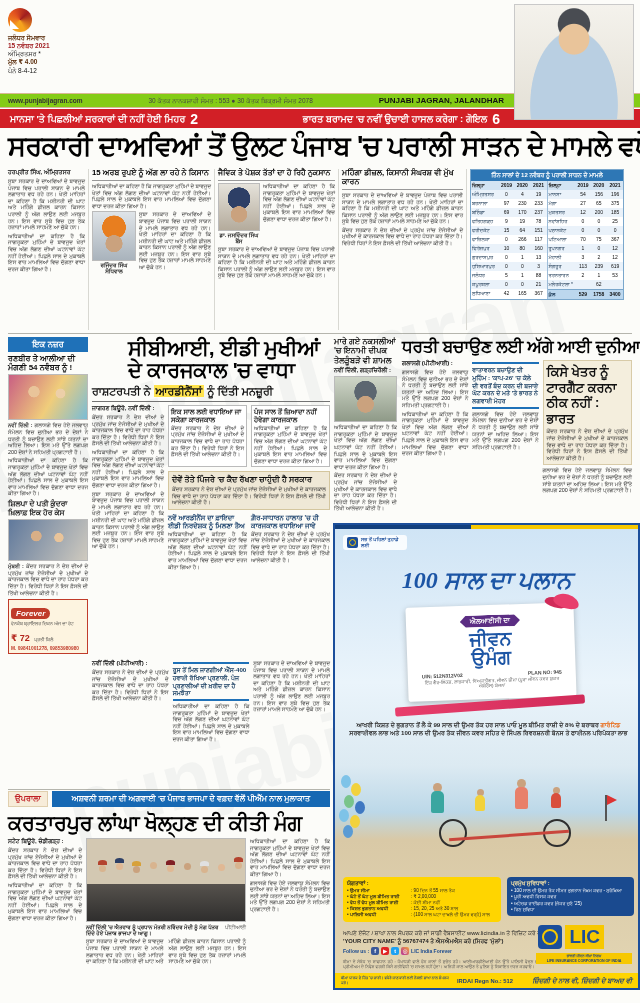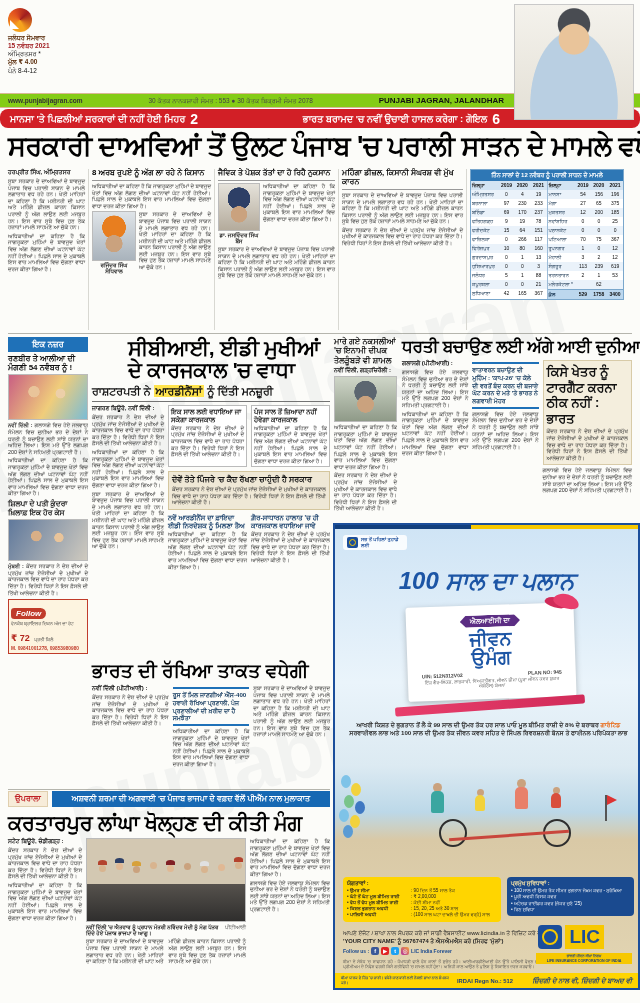--- a/index.html
+++ b/index.html
@@ -21,21 +21,21 @@
       radial-gradient(circle at 50% 30%,#e9c49a 0 15%,transparent 16%),
       radial-gradient(circle at 50% 17%,#494c52 0 14%,transparent 15%),
       radial-gradient(ellipse at 50% 88%,#b9cfe2 0 52%,transparent 53%),
       linear-gradient(180deg,#f4f2ec,#e4e0d6);}
   .infobar{left:0;top:93px;width:640px;height:15px;background:#84cc16;border-top:1px solid #d9b894;border-bottom:1px solid #d9b894;
            display:flex;align-items:center;box-sizing:border-box;padding:0 136px 0 8px;gap:8px;font-size:6.5px;}
   .infobar .web{font-weight:bold;color:#333;}
   .infobar .cal{flex:1;text-align:center;color:#444;}
   .infobar .ed{font-weight:bold;font-size:8px;color:#111;}
   .redstrip{left:0;top:109px;width:640px;height:19px;background:#d21f26;display:flex;align-items:center;color:#fff;
-            box-sizing:border-box;padding:0 140px 0 10px;border-radius:8px;}
+            box-sizing:border-box;padding:0 140px 0 10px;}
   .teaser{display:flex;align-items:center;gap:5px;font-size:9.5px;font-weight:bold;white-space:nowrap;}
   .teaser .pg{font-size:14px;font-weight:900;}
   .t1{flex:1;}
   
   .lead-hl{left:8px;top:131px;width:624px;font-size:27px;font-weight:900;letter-spacing:-.5px;white-space:nowrap;text-align:center;color:#000;}
   .lead-band{left:8px;top:169px;width:624px;height:161px;display:flex;gap:0;}
   .lcol{box-sizing:border-box;padding:0 3px;border-left:1px solid #d8d8d2;}
   .lcol:first-child{border-left:none;padding-left:0;}
   .bt{font-size:5.4px;line-height:1.22;text-align:justify;color:#2a2a2a;}
   .byl{font-size:6px;font-weight:bold;color:#111;margin-bottom:2px;}
@@ -117,21 +117,21 @@
   .k2col{columns:2;column-gap:5px;}
   
   .lic{left:333px;top:523px;width:307px;height:467px;box-sizing:border-box;border:2px solid #1b4e9b;background:
        linear-gradient(180deg,#cfe4f5 0,#eaf4fb 34%,#dceaf2 52%,#bcd8e8 62%,#d9c9a6 68%,#e3d6b4 100%);overflow:hidden;}
   .lic::before{content:"";position:absolute;left:0;top:0;width:45%;height:4px;background:#123f7d;}
   .lic::after{content:"";position:absolute;right:0;top:0;width:55%;height:4px;background:#f7c800;}
   .lic-logo{position:absolute;left:8px;top:10px;display:flex;gap:3px;align-items:center;background:rgba(255,255,255,.85);padding:2px 4px;border-radius:3px;}
   .lic-logo .sq{width:11px;height:11px;background:#1b4e9b;border-radius:2px;position:relative;}
   .lic-logo .sq::after{content:"";position:absolute;inset:2px;border:1.5px solid #f7c800;border-radius:50%;}
   .lic-logo .tx{font-size:5px;font-weight:bold;color:#1b4e9b;line-height:1.1;width:42px;}
-  .lic-hl{position:absolute;left:0;top:42px;width:100%;text-align:center;font-family:Liberation Sans, sans-serif;
+  .lic-hl{position:absolute;left:0;top:42px;width:100%;text-align:center;font-family:Liberation Serif, serif;
           font-style:italic;font-weight:bold;font-size:24px;color:#1c55a5;}
   .card{position:absolute;left:72px;top:80px;width:168px;height:94px;background:#fff;border-radius:3px;
         box-shadow:0 2px 6px rgba(0,0,0,.25);transform:rotate(-2deg);text-align:center;padding-top:4px;box-sizing:border-box;}
   .ribbon{display:inline-block;background:#5b2d83;color:#fff;font-size:7px;font-weight:bold;padding:2px 10px;
           clip-path:polygon(6px 0,calc(100% - 6px) 0,100% 50%,calc(100% - 6px) 100%,6px 100%,0 50%);}
   .prod{font-size:19px;font-weight:900;color:#1c55a5;line-height:1.02;margin-top:2px;}
   .uin{display:flex;justify-content:space-between;padding:0 14px;font-size:5px;font-weight:bold;color:#444;margin-top:3px;}
   .cnote{font-size:4.6px;color:#555;padding:0 12px;line-height:1.2;margin-top:1px;}
   .bow{position:absolute;right:-6px;top:-8px;width:26px;height:14px;background:#e83e6c;border-radius:50% 50% 50% 50%/60% 60% 40% 40%;transform:rotate(18deg);box-shadow:-10px 4px 0 -2px #d12b59;}
   .tail{position:absolute;left:60px;top:176px;width:190px;height:9px;background:linear-gradient(90deg,#e83e6c,#d12b59);transform:rotate(-4deg);border-radius:2px;}
@@ -207,21 +207,21 @@
 
   <div class="abs lead-hl z2">ਸਰਕਾਰੀ ਦਾਅਵਿਆਂ ਤੋਂ ਉਲਟ ਪੰਜਾਬ 'ਚ ਪਰਾਲੀ ਸਾੜਨ ਦੇ ਮਾਮਲੇ ਵਧੇ</div>
 
   <div class="abs lead-band z2">
     <div class="lcol" style="width:80px;">
       <div class="byl">ਹਰਪ੍ਰੀਤ ਸਿੰਘ, ਅੰਮ੍ਰਿਤਸਰ</div>
       <div class="bt">ਸੂਬਾ ਸਰਕਾਰ ਦੇ ਦਾਅਵਿਆਂ ਦੇ ਬਾਵਜੂਦ ਪੰਜਾਬ ਵਿਚ ਪਰਾਲੀ ਸਾੜਨ ਦੇ ਮਾਮਲੇ ਲਗਾਤਾਰ ਵਧ ਰਹੇ ਹਨ। ਖੇਤੀ ਮਾਹਿਰਾਂ ਦਾ ਕਹਿਣਾ ਹੈ ਕਿ ਮਸ਼ੀਨਰੀ ਦੀ ਘਾਟ ਅਤੇ ਮਹਿੰਗੇ ਡੀਜ਼ਲ ਕਾਰਨ ਕਿਸਾਨ ਪਰਾਲੀ ਨੂੰ ਅੱਗ ਲਾਉਣ ਲਈ ਮਜਬੂਰ ਹਨ। ਇਸ ਵਾਰ ਸੂਬੇ ਵਿਚ ਹੁਣ ਤੱਕ ਹਜ਼ਾਰਾਂ ਮਾਮਲੇ ਸਾਹਮਣੇ ਆ ਚੁੱਕੇ ਹਨ।</div>
       <div class="bt" style="margin-top:2px;">ਅਧਿਕਾਰੀਆਂ ਦਾ ਕਹਿਣਾ ਹੈ ਕਿ ਜਾਗਰੂਕਤਾ ਮੁਹਿੰਮਾਂ ਦੇ ਬਾਵਜੂਦ ਖੇਤਾਂ ਵਿਚ ਅੱਗ ਲੱਗਣ ਦੀਆਂ ਘਟਨਾਵਾਂ ਘੱਟ ਨਹੀਂ ਹੋਈਆਂ। ਪਿਛਲੇ ਸਾਲ ਦੇ ਮੁਕਾਬਲੇ ਇਸ ਵਾਰ ਮਾਮਲਿਆਂ ਵਿਚ ਦੁੱਗਣਾ ਵਾਧਾ ਦਰਜ ਕੀਤਾ ਗਿਆ ਹੈ।</div>
     </div>
     <div class="lcol" style="width:126px;">
-      <div class="sh">8 ਅਰਬ ਰੁਪਏ ਨੂੰ ਅੱਗ ਲਾ ਰਹੇ ਨੇ ਕਿਸਾਨ</div>
+      <div class="sh">15 ਅਰਬ ਰੁਪਏ ਨੂੰ ਅੱਗ ਲਾ ਰਹੇ ਨੇ ਕਿਸਾਨ</div>
       <div class="bt">ਅਧਿਕਾਰੀਆਂ ਦਾ ਕਹਿਣਾ ਹੈ ਕਿ ਜਾਗਰੂਕਤਾ ਮੁਹਿੰਮਾਂ ਦੇ ਬਾਵਜੂਦ ਖੇਤਾਂ ਵਿਚ ਅੱਗ ਲੱਗਣ ਦੀਆਂ ਘਟਨਾਵਾਂ ਘੱਟ ਨਹੀਂ ਹੋਈਆਂ। ਪਿਛਲੇ ਸਾਲ ਦੇ ਮੁਕਾਬਲੇ ਇਸ ਵਾਰ ਮਾਮਲਿਆਂ ਵਿਚ ਦੁੱਗਣਾ ਵਾਧਾ ਦਰਜ ਕੀਤਾ ਗਿਆ ਹੈ।</div>
       <div style="display:flex;gap:3px;margin-top:2px;">
         <div style="flex:none;width:44px;">
           <div class="ph ph-sikh1" style="height:48px;"></div>
           <div class="cap">ਰਜਿੰਦਰ ਸਿੰਘ ਸੰਧਿਵਾਲ</div>
         </div>
         <div class="bt">ਸੂਬਾ ਸਰਕਾਰ ਦੇ ਦਾਅਵਿਆਂ ਦੇ ਬਾਵਜੂਦ ਪੰਜਾਬ ਵਿਚ ਪਰਾਲੀ ਸਾੜਨ ਦੇ ਮਾਮਲੇ ਲਗਾਤਾਰ ਵਧ ਰਹੇ ਹਨ। ਖੇਤੀ ਮਾਹਿਰਾਂ ਦਾ ਕਹਿਣਾ ਹੈ ਕਿ ਮਸ਼ੀਨਰੀ ਦੀ ਘਾਟ ਅਤੇ ਮਹਿੰਗੇ ਡੀਜ਼ਲ ਕਾਰਨ ਕਿਸਾਨ ਪਰਾਲੀ ਨੂੰ ਅੱਗ ਲਾਉਣ ਲਈ ਮਜਬੂਰ ਹਨ। ਇਸ ਵਾਰ ਸੂਬੇ ਵਿਚ ਹੁਣ ਤੱਕ ਹਜ਼ਾਰਾਂ ਮਾਮਲੇ ਸਾਹਮਣੇ ਆ ਚੁੱਕੇ ਹਨ।</div>
       </div>
     </div>
     <div class="lcol" style="width:124px;">
@@ -418,21 +418,21 @@
   <div class="abs sidebar z2">
     <div class="ik">ਇਕ ਨਜ਼ਰ</div>
     <div class="st-title">ਰਣਬੀਰ ਤੇ ਆਲੀਆ ਦੀ ਮੰਗਣੀ 54 ਨਵੰਬਰ ਨੂੰ !</div>
     <div class="ph ph-couple1"></div>
     <div class="bt" style="margin-top:2px;"><b>ਨਵੀਂ ਦਿੱਲੀ :</b> <span>ਗਲਾਸਗੋ ਵਿਚ ਹੋਏ ਜਲਵਾਯੂ ਸੰਮੇਲਨ ਵਿਚ ਦੁਨੀਆ ਭਰ ਦੇ ਦੇਸ਼ਾਂ ਨੇ ਧਰਤੀ ਨੂੰ ਬਚਾਉਣ ਲਈ ਸਾਂਝੇ ਯਤਨਾਂ ਦਾ ਅਹਿਦ ਲਿਆ। ਇਸ ਮਤੇ ਉੱਤੇ ਲਗਪਗ 200 ਦੇਸ਼ਾਂ ਨੇ ਸਹਿਮਤੀ ਪ੍ਰਗਟਾਈ ਹੈ।</span></div>
     <div class="bt" style="margin-top:2px;">ਅਧਿਕਾਰੀਆਂ ਦਾ ਕਹਿਣਾ ਹੈ ਕਿ ਜਾਗਰੂਕਤਾ ਮੁਹਿੰਮਾਂ ਦੇ ਬਾਵਜੂਦ ਖੇਤਾਂ ਵਿਚ ਅੱਗ ਲੱਗਣ ਦੀਆਂ ਘਟਨਾਵਾਂ ਘੱਟ ਨਹੀਂ ਹੋਈਆਂ। ਪਿਛਲੇ ਸਾਲ ਦੇ ਮੁਕਾਬਲੇ ਇਸ ਵਾਰ ਮਾਮਲਿਆਂ ਵਿਚ ਦੁੱਗਣਾ ਵਾਧਾ ਦਰਜ ਕੀਤਾ ਗਿਆ ਹੈ।</div>
     <div class="st-title2">ਸ਼ਿਲਪਾ ਦੇ ਪਤੀ ਕੁੰਦਰਾ ਖ਼ਿਲਾਫ਼ ਇਕ ਹੋਰ ਕੇਸ</div>
     <div class="ph ph-couple2"></div>
     <div class="bt" style="margin-top:2px;"><b>ਮੁੰਬਈ :</b> <span>ਕੇਂਦਰ ਸਰਕਾਰ ਨੇ ਦੇਸ਼ ਦੀਆਂ ਦੋ ਪ੍ਰਮੁੱਖ ਜਾਂਚ ਏਜੰਸੀਆਂ ਦੇ ਮੁਖੀਆਂ ਦੇ ਕਾਰਜਕਾਲ ਵਿਚ ਵਾਧੇ ਦਾ ਰਾਹ ਪੱਧਰਾ ਕਰ ਦਿੱਤਾ ਹੈ। ਵਿਰੋਧੀ ਧਿਰਾਂ ਨੇ ਇਸ ਫ਼ੈਸਲੇ ਦੀ ਤਿੱਖੀ ਆਲੋਚਨਾ ਕੀਤੀ ਹੈ।</span></div>
     <div class="venc">
-      <span class="venc-brand">Follow</span>
+      <span class="venc-brand">Forever</span>
       <div class="venc-l">ਵੇਨਕੋਬ ਬ੍ਰਾਇਲਰ ਚਿਕਨ ਅੱਜ ਦਾ ਰੇਟ</div>
       <div><span class="venc-price">₹ 72</span>
         <span class="venc-l" style="display:inline;">ਪ੍ਰਤੀ ਕਿਲੋ</span></div>
       <div class="venc-ph">M. 09841001278, 09853980980</div>
     </div>
   </div>
 
   <div class="abs cbi z2">
     <div class="cbi-hl">ਸੀਬੀਆਈ, ਈਡੀ ਮੁਖੀਆਂ ਦੇ ਕਾਰਜਕਾਲ 'ਚ ਵਾਧਾ</div>
     <div class="cbi-sub"><span>ਰਾਸ਼ਟਰਪਤੀ ਨੇ </span><span class="hl-y">ਆਰਡੀਨੈਂਸਾਂ</span><span> ਨੂੰ ਦਿੱਤੀ ਮਨਜ਼ੂਰੀ</span></div>
@@ -496,21 +496,20 @@
         <div class="ebox">
           <div class="ebox-t">ਕਿਸੇ ਖੇਤਰ ਨੂੰ ਟਾਰਗੈੱਟ ਕਰਨਾ ਠੀਕ ਨਹੀਂ : ਭਾਰਤ</div>
           <div class="bt">ਕੇਂਦਰ ਸਰਕਾਰ ਨੇ ਦੇਸ਼ ਦੀਆਂ ਦੋ ਪ੍ਰਮੁੱਖ ਜਾਂਚ ਏਜੰਸੀਆਂ ਦੇ ਮੁਖੀਆਂ ਦੇ ਕਾਰਜਕਾਲ ਵਿਚ ਵਾਧੇ ਦਾ ਰਾਹ ਪੱਧਰਾ ਕਰ ਦਿੱਤਾ ਹੈ। ਵਿਰੋਧੀ ਧਿਰਾਂ ਨੇ ਇਸ ਫ਼ੈਸਲੇ ਦੀ ਤਿੱਖੀ ਆਲੋਚਨਾ ਕੀਤੀ ਹੈ।</div>
         </div>
         <div class="bt" style="margin-top:2px;">ਗਲਾਸਗੋ ਵਿਚ ਹੋਏ ਜਲਵਾਯੂ ਸੰਮੇਲਨ ਵਿਚ ਦੁਨੀਆ ਭਰ ਦੇ ਦੇਸ਼ਾਂ ਨੇ ਧਰਤੀ ਨੂੰ ਬਚਾਉਣ ਲਈ ਸਾਂਝੇ ਯਤਨਾਂ ਦਾ ਅਹਿਦ ਲਿਆ। ਇਸ ਮਤੇ ਉੱਤੇ ਲਗਪਗ 200 ਦੇਸ਼ਾਂ ਨੇ ਸਹਿਮਤੀ ਪ੍ਰਗਟਾਈ ਹੈ।</div>
       </div>
     </div>
   </div>
 
   <div class="abs defence z2">
-    <div class="def-hl">ਭਾਰਤ ਦੀ ਰੱਖਿਆ ਤਾਕਤ ਵਧੇਗੀ</div>
     <div class="def-body">
       <div class="ecol">
         <div class="byl">ਨਵੀਂ ਦਿੱਲੀ (ਪੀਟੀਆਈ) :</div>
         <div class="bt">ਕੇਂਦਰ ਸਰਕਾਰ ਨੇ ਦੇਸ਼ ਦੀਆਂ ਦੋ ਪ੍ਰਮੁੱਖ ਜਾਂਚ ਏਜੰਸੀਆਂ ਦੇ ਮੁਖੀਆਂ ਦੇ ਕਾਰਜਕਾਲ ਵਿਚ ਵਾਧੇ ਦਾ ਰਾਹ ਪੱਧਰਾ ਕਰ ਦਿੱਤਾ ਹੈ। ਵਿਰੋਧੀ ਧਿਰਾਂ ਨੇ ਇਸ ਫ਼ੈਸਲੇ ਦੀ ਤਿੱਖੀ ਆਲੋਚਨਾ ਕੀਤੀ ਹੈ।</div>
       </div>
       <div class="ecol">
         <div class="quote">ਰੂਸ ਤੋਂ ਮਿਲ ਜਾਣਗੀਆਂ ਐੱਸ-400 ਹਵਾਈ ਰੱਖਿਆ ਪ੍ਰਣਾਲੀ, ਪੰਜ ਪ੍ਰਣਾਲੀਆਂ ਦੀ ਖ਼ਰੀਦ ਦਾ ਹੈ ਸਮਝੌਤਾ</div>
         <div class="bt">ਅਧਿਕਾਰੀਆਂ ਦਾ ਕਹਿਣਾ ਹੈ ਕਿ ਜਾਗਰੂਕਤਾ ਮੁਹਿੰਮਾਂ ਦੇ ਬਾਵਜੂਦ ਖੇਤਾਂ ਵਿਚ ਅੱਗ ਲੱਗਣ ਦੀਆਂ ਘਟਨਾਵਾਂ ਘੱਟ ਨਹੀਂ ਹੋਈਆਂ। ਪਿਛਲੇ ਸਾਲ ਦੇ ਮੁਕਾਬਲੇ ਇਸ ਵਾਰ ਮਾਮਲਿਆਂ ਵਿਚ ਦੁੱਗਣਾ ਵਾਧਾ ਦਰਜ ਕੀਤਾ ਗਿਆ ਹੈ।</div>
       </div>
       <div class="ecol">

